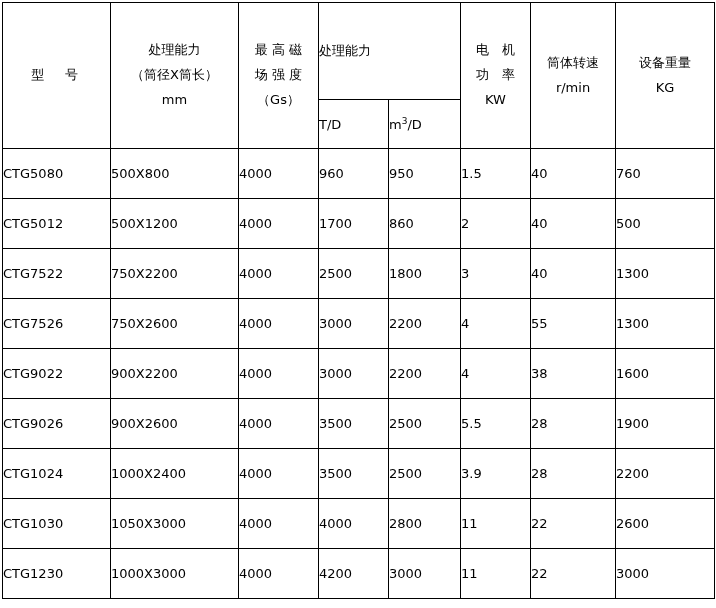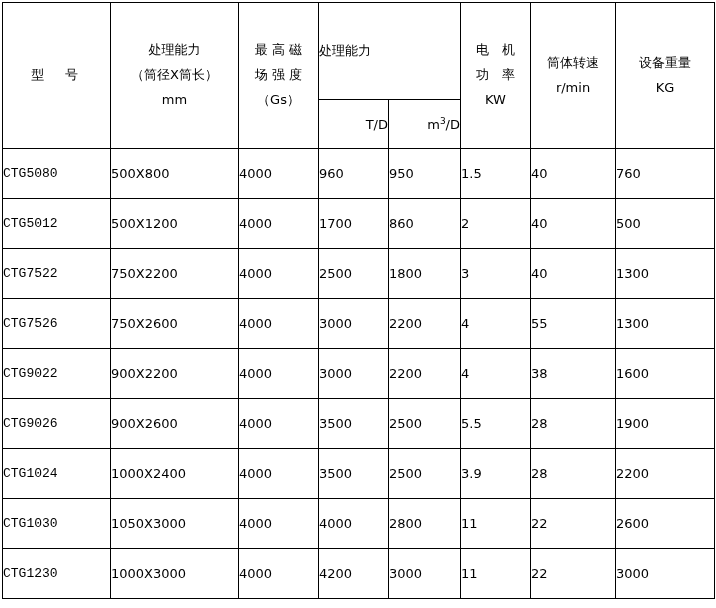--- a/index.html
+++ b/index.html
@@ -28,21 +28,21 @@
     vertical-align: middle;
   }
   
   .hdr {
     text-align: center;
     height: 144px;
     line-height: 1.9;
     font-size: 13.5px;
   }
   .hdr-sub {
-    text-align: right;
+    text-align: left;
     height: 48px;
     font-size: 13px;
   }
   .hdr-top {
     text-align: left;
     height: 96px;
     font-size: 13.5px;
     line-height: 2.0;
   }
   .hdr .l1, .hdr .l2, .hdr .l3 {
@@ -53,21 +53,20 @@
   }
   
   .cell {
     height: 49px;
     padding-left: 10px;
     text-align: left;
     font-size: 13px;
   }
   .cell-model {
     padding-left: 10px;
-    font-family: Liberation Mono, monospace;
   }
   col.c-model { width: 108px; }
   col.c-size  { width: 128px; }
   col.c-gs    { width: 80px; }
   col.c-td    { width: 70px; }
   col.c-m3    { width: 72px; }
   col.c-kw    { width: 70px; }
   col.c-rpm   { width: 85px; }
   col.c-kg    { width: 99px; }
   .sup { font-size: 9px; vertical-align: super; }

